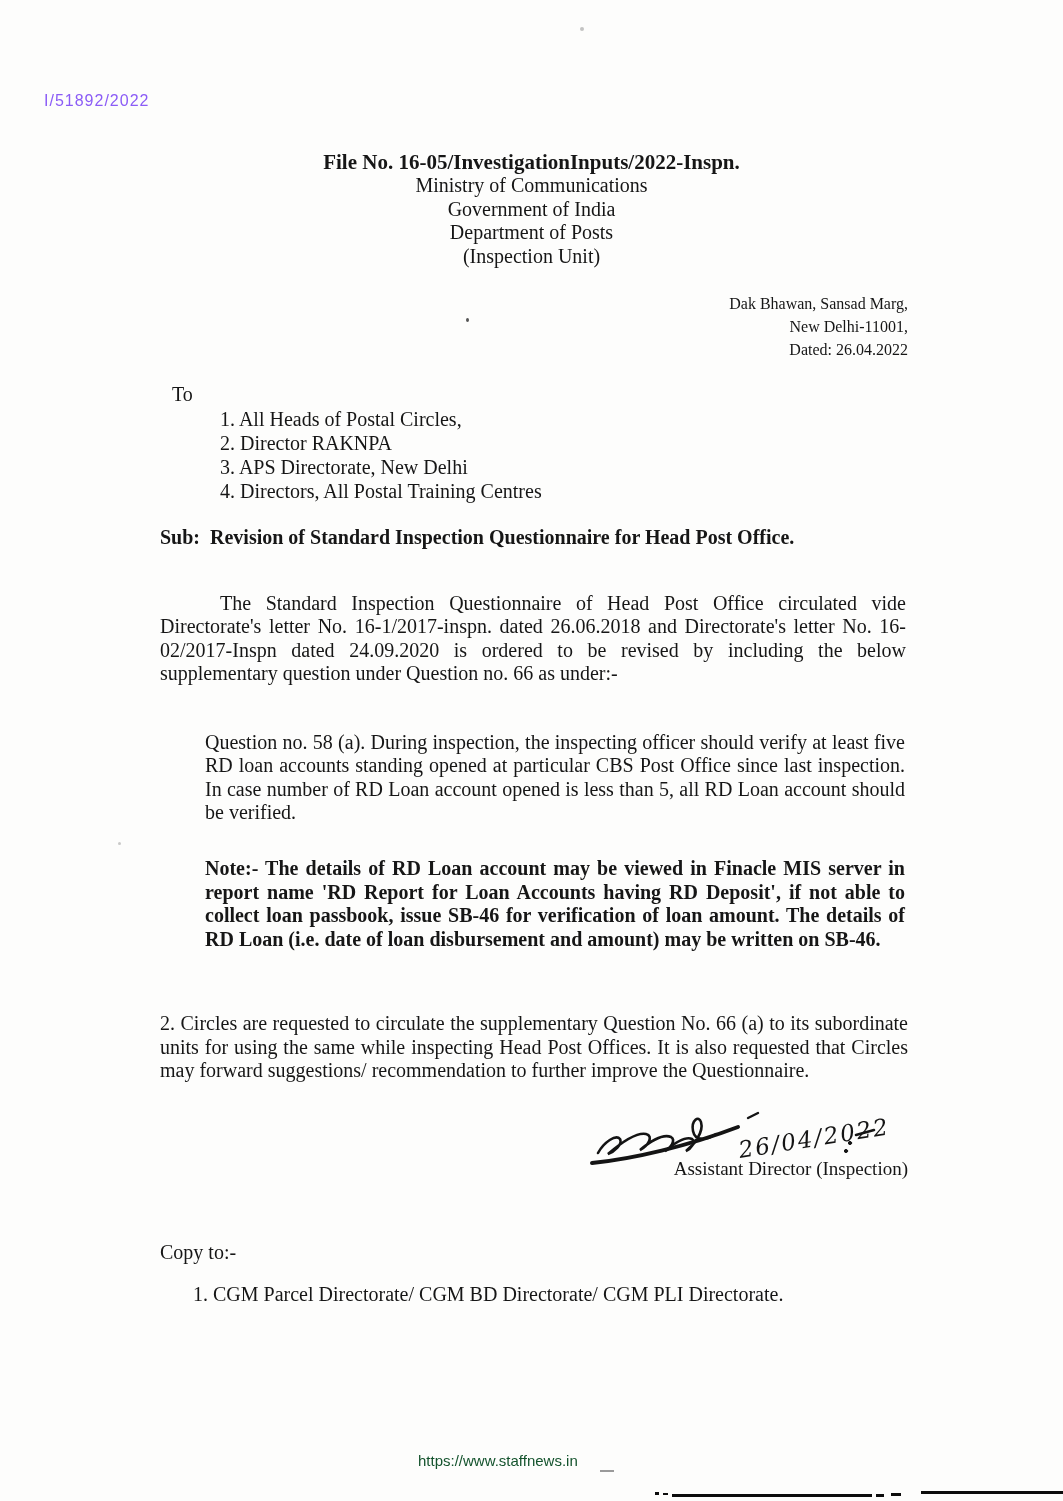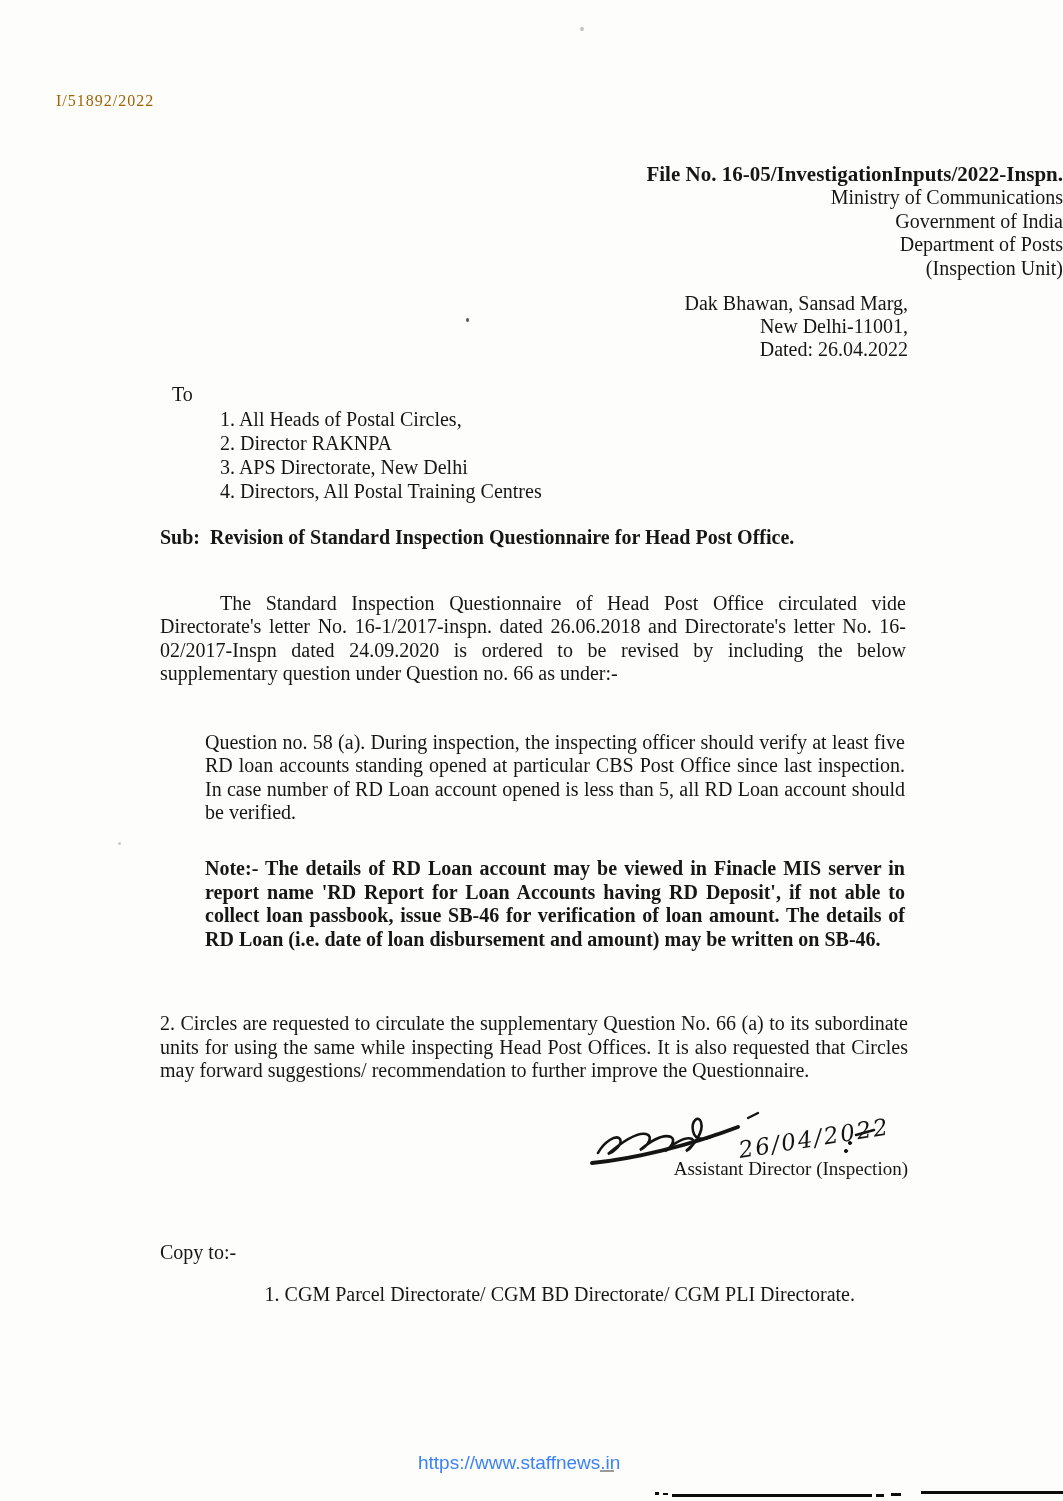--- a/index.html
+++ b/index.html
@@ -7,43 +7,43 @@
   .page {
     position:relative; width:1063px; height:1501px;
     background:#fdfdfc; color:#161616; overflow:hidden;
     font-family:"Liberation Serif", serif;
     margin:0 auto;
   }
   .abs { position:absolute; }
   .just { text-align:justify; }
   .ref {
     left:44px; top:92px;
-    font-family:Liberation Serif, serif;
-    font-size:16px; letter-spacing:1px; color:#a16207;margin-left:12px;
+    font-family:Liberation Sans, sans-serif;
+    font-size:16px; letter-spacing:1px; color:#8b5cf6;
   }
-  .header-block { left:0; top:150px; width:100%; text-align:right;margin-top:12px; }
+  .header-block { left:0; top:150px; width:100%; text-align:center; }
   .file-no { font-size:21px; font-weight:bold; line-height:24px; }
   .org-line { font-size:20px; line-height:23.5px; }
-  .addr-block { right:155px; top:292px; text-align:right; font-size:20px; line-height:23px;margin-left:6px; }
+  .addr-block { right:155px; top:292px; text-align:right; font-size:16px; line-height:23px;margin-left:6px; }
   .to-label { left:172px; top:383px; font-size:20px; }
   .recipients { left:220px; top:407px; font-size:20px; line-height:24px; }
   .subject { left:160px; top:524px; width:705px; font-size:20px; font-weight:bold; line-height:26px; white-space:pre-wrap; }
   .para1 { left:160px; top:592px; width:746px; font-size:20px; line-height:23.4px; text-indent:60px; }
   .para-q { left:205px; top:731px; width:700px; font-size:20px; line-height:23.4px; }
   .para-note { left:205px; top:857px; width:700px; font-size:20px; line-height:23.6px; font-weight:bold; }
   .para2 { left:160px; top:1012px; width:748px; font-size:20px; line-height:23.5px; }
   .sig-svg { left:588px; top:1108px; }
   .sig-title { right:155px; top:1158px; font-size:19px; }
   .copy-label { left:160px; top:1241px; font-size:20px; }
-  .copy-list { left:193px; top:1282px; width:662px; font-size:20px; line-height:24px;text-align:right; }
+  .copy-list { left:193px; top:1282px; width:662px; font-size:20px; line-height:24px; }
   .copy-item { padding-left:24px; text-indent:-24px; }
   .footer-url {
     left:418px; top:1452px;
     font-family:"Liberation Sans", sans-serif;
-    font-size:19px; color:#3b82f6;
+    font-size:15px; color:#14532d;
   }
   .scanline { position:absolute; background:#0c0c0c; }
   .speck { position:absolute; background:#8a8a8a; border-radius:50%; }
 </style>
 </head>
 <body>
 
 <div class="page">
 
   <div class="abs ref">I/51892/2022</div>

